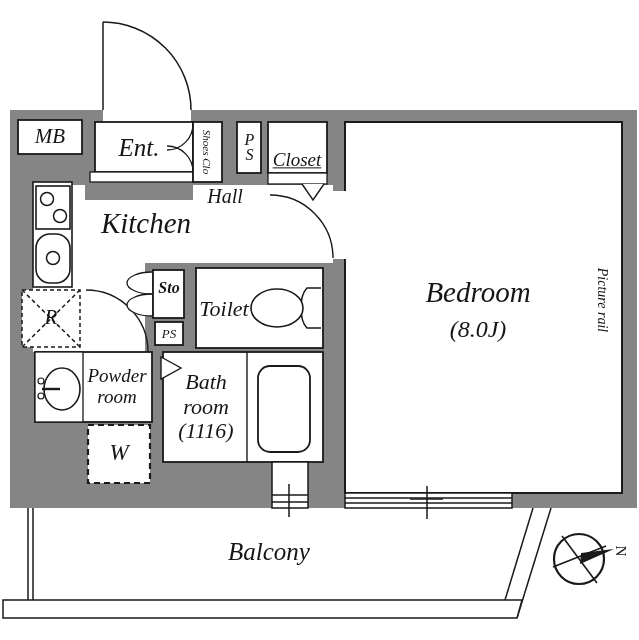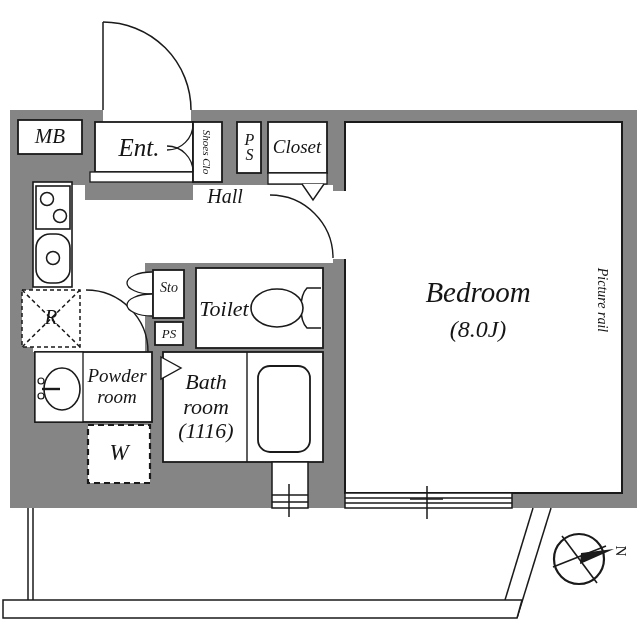--- a/index.html
+++ b/index.html
@@ -127,26 +127,28 @@
     <line x1="562" y1="536" x2="597" y2="583" stroke-width="1.6"></line>
     <line x1="553" y1="567" x2="606" y2="546" stroke-width="1.6"></line>
     <polygon points="580,564 614,549 581,553" fill="#1a1a1a" stroke="none"></polygon>
   </g>
 </svg>
 
 <div class="lbl" style="left:50px;top:137px;font-size:21px;">MB</div>
 <div class="lbl" style="left:139px;top:148px;font-size:25px;">Ent.</div>
 <div class="lbl vert" style="left:207px;top:152px;font-size:11px;">Shoes Clo</div>
 <div class="lbl upright" style="left:249px;top:146px;font-size:16px;">PS</div>
-<div class="lbl" style="left:297px;top:147px;font-size:19px;">Closet</div>
+<div class="lbl" style="left:297px;top:160px;font-size:19px;text-decoration:underline;">Closet</div>
 <div class="lbl" style="left:225px;top:196px;font-size:20px;text-align:center;">Hall</div>
-<div class="lbl" style="left:169px;top:288px;font-size:14px;">Sto</div>
+<div class="lbl" style="left:146px;top:223px;font-size:29px;">Kitchen</div>
+<div class="lbl" style="left:169px;top:288px;font-size:16px;font-weight:bold;">Sto</div>
 <div class="lbl" style="left:224px;top:309px;font-size:22px;">Toilet</div>
 <div class="lbl" style="left:51px;top:318px;font-size:21px;">R</div>
 <div class="lbl" style="left:169px;top:334px;font-size:13px;">PS</div>
 <div class="lbl wrap" style="left:117px;top:386px;font-size:19px;width:95px;">Powder room</div>
 <div class="lbl" style="left:119px;top:453px;font-size:23px;">W</div>
 <div class="lbl wrap" style="left:206px;top:407px;font-size:22px;width:66px;">Bath room (1116)</div>
 <div class="lbl" style="left:478px;top:292px;font-size:29px;">Bedroom</div>
 <div class="lbl" style="left:478px;top:329px;font-size:24px;">(8.0J)</div>
 <div class="lbl vert" style="left:602px;top:300px;font-size:14px;">Picture rail</div>
+<div class="lbl" style="left:269px;top:552px;font-size:25px;">Balcony</div>
 <div class="lbl rot90" style="left:621px;top:551px;font-size:15px;">N</div>
 </div>
 
 </body></html>

